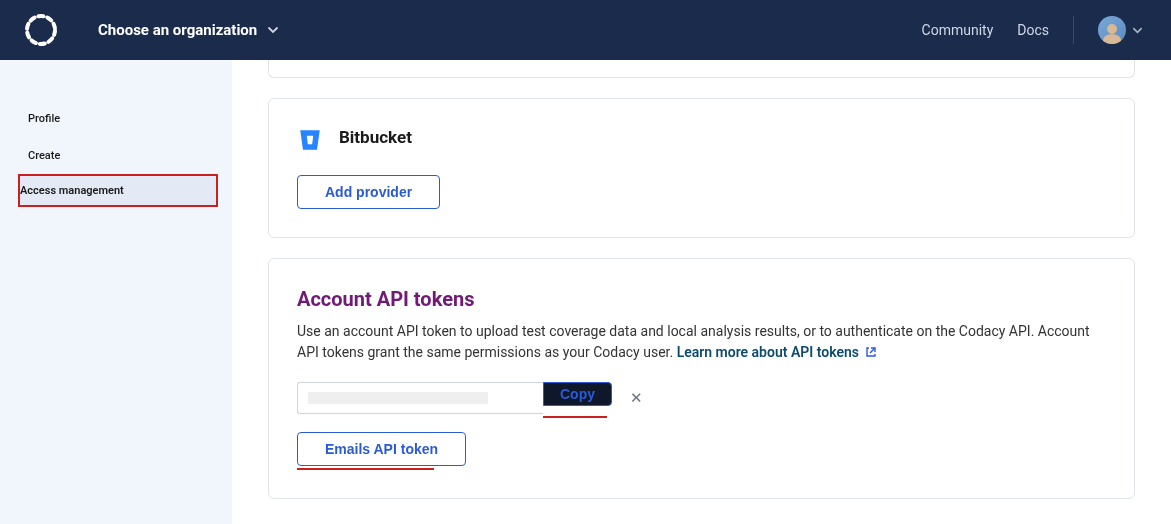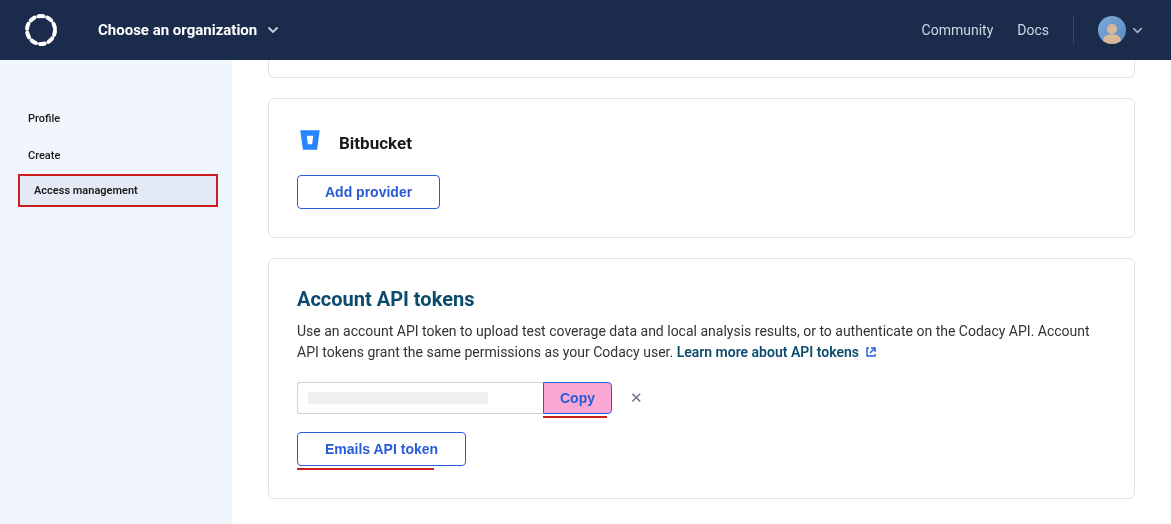--- a/index.html
+++ b/index.html
@@ -84,54 +84,54 @@
       padding: 12px 28px;
       font-size: 11px;
       font-weight: 500;
       color: #1a1a1a;
       cursor: pointer;
     }
     .sidebar-item.active {
       background: #e4eaf5;
       border: 2px solid #cc2020;
       margin: 0 14px 0 18px;
-      padding: 8px 14px;
+      padding: 8px 0;
       font-weight: 600;
     }
     .content {
       flex: 1;
       padding: 0 36px 24px 36px;
       overflow-y: auto;
     }
     .card {
       background: #ffffff;
       border: 1px solid #e0e4ea;
       border-radius: 6px;
       padding: 28px;
       margin-top: 20px;
     }
     .card.stub { height: 18px; padding: 0; margin-top: 0; border-top: none; border-radius: 0 0 6px 6px; }
-    .provider-row { display: flex; align-items: flex-end; gap: 16px; margin-bottom: 22px; }
+    .provider-row { display: flex; align-items: flex-start; gap: 16px; margin-bottom: 22px; }
     .provider-icon {
       width: 26px; height: 26px;
       display: flex; align-items: center; justify-content: center;
     }
     .provider-name { font-size: 17px; font-weight: 700; color: #1a1a1a; }
     .btn-outline {
       display: inline-block;
       border: 1px solid #2a5bd7;
       color: #2a5bd7;
       background: #ffffff;
       padding: 8px 27px;
       font-size: 14px;
       font-weight: 600;
       border-radius: 4px;
       cursor: pointer;
     }
-    .section-title { font-size: 20px; font-weight: 700; color: #0c4a6e; margin-bottom: 10px; }
+    .section-title { font-size: 20px; font-weight: 700; color: #701a75; margin-bottom: 10px; }
     .section-desc { font-size: 14px; color: #333; line-height: 1.5; margin-bottom: 18px; }
     .link-inline { color: #0c4a6e; font-weight: 600; cursor: pointer; }
     .ext-icon { display: inline-block; vertical-align: -1px; margin-left: 2px; }
     .token-row { display: flex; align-items: center; gap: 14px; margin-bottom: 18px; }
     .token-group { display: flex; align-items: stretch; }
     .token-input {
       width: 246px;
       height: 32px;
       border: 1px solid #cfd5de;
       border-right: none;
@@ -142,24 +142,24 @@
     }
     .token-input::after {
       content: '';
       position: absolute;
       left: 10px; top: 50%;
       transform: translateY(-50%);
       width: 180px; height: 12px;
       background: #efefef;
     }
     .copy-btn {
-      height: 32px;
+      height: 24px;
       border: 1px solid #2a5bd7;
       color: #2a5bd7;
-      background: #f9a8d4;
+      background: #0f172a;
       padding: 0 16px;
       font-size: 14px;
       font-weight: 600;
       border-radius: 0 4px 4px 0;
       cursor: pointer;
     }
     .close-x { color: #6b7280; font-size: 15px; cursor: pointer; padding: 0 4px; }
     .underline-red {
       height: 2px;
       background: #cc2020;

